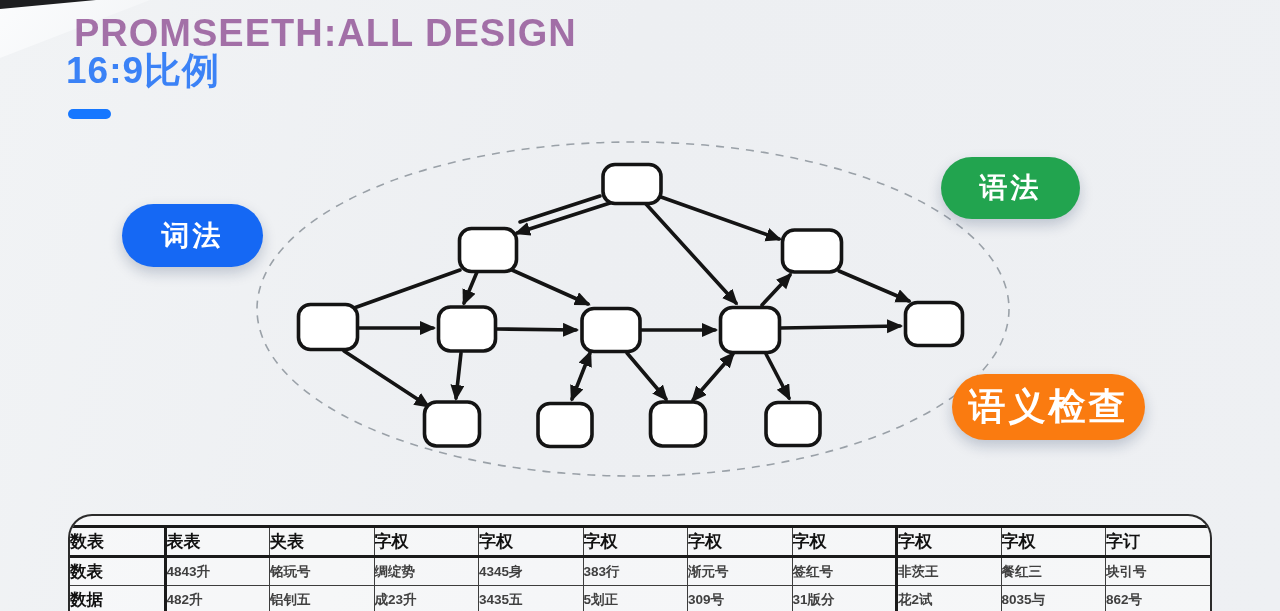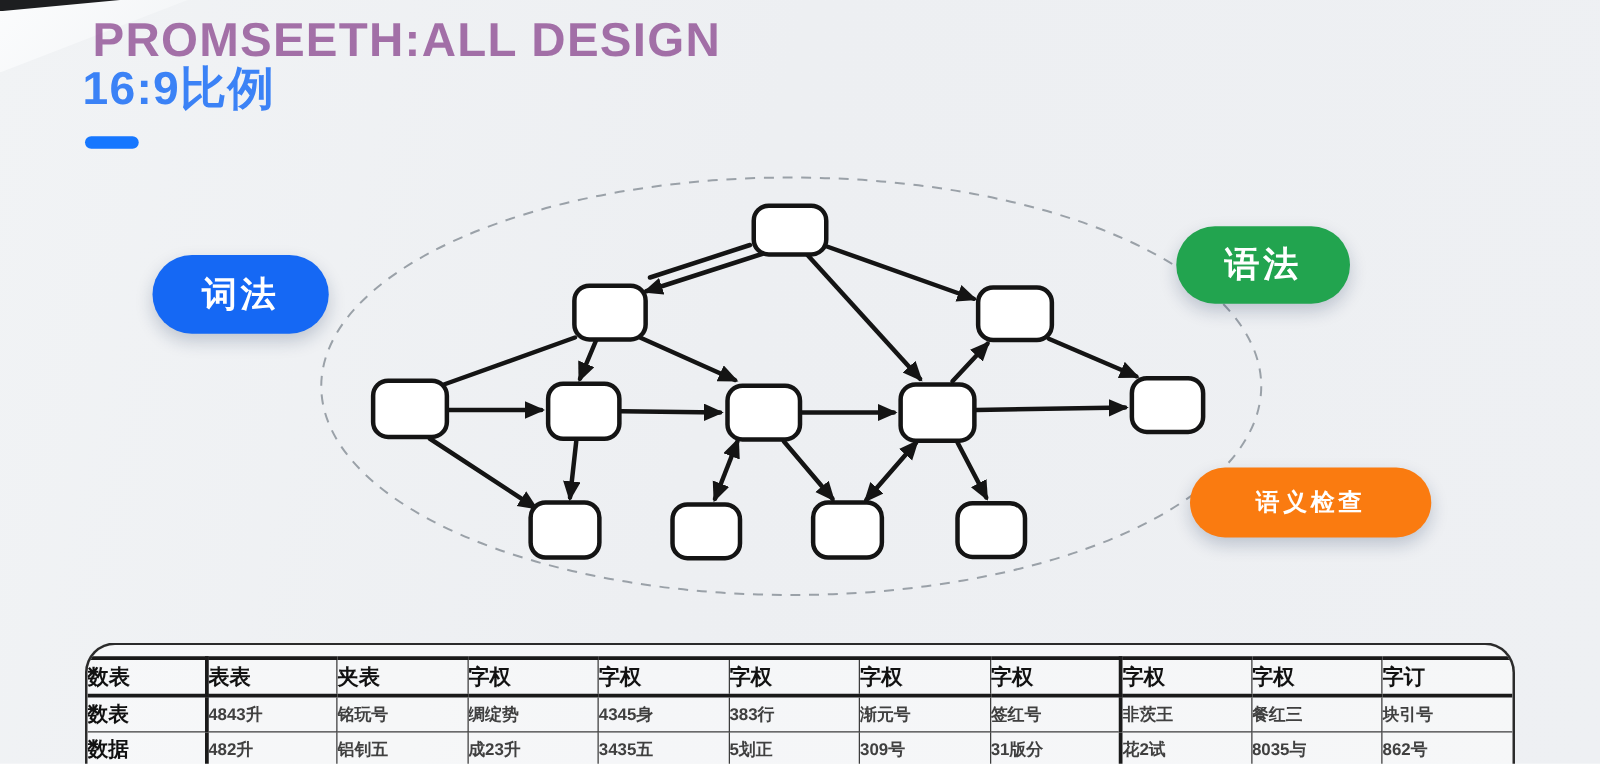--- a/index.html
+++ b/index.html
@@ -21,22 +21,22 @@
   .title-underline{position:absolute;left:68px;top:109px;width:43px;height:10px;
     border-radius:6px;}
   svg.diagram{position:absolute;left:0;top:0;}
   .boundary{fill:none;stroke:#9aa1a8;stroke-width:1.6;stroke-dasharray:8 7;}
   .edge{stroke:#141414;stroke-width:3.6;fill:none;stroke-linecap:round;}
   .node{fill:#ffffff;stroke:#141414;stroke-width:3.6;}
   .pill{position:absolute;display:flex;align-items:center;justify-content:center;
     border-radius:999px;color:#fff;font-weight:800;letter-spacing:3px;
     box-shadow:0 6px 14px rgba(20,40,80,.22);}
   .pill-lexical{left:122px;top:204px;width:141px;height:63px;font-size:28px;}
-  .pill-syntax{left:941px;top:157px;width:139px;height:62px;font-size:28px;margin-top:24px;}
-  .pill-semantic{left:952px;top:374px;width:193px;height:56px;font-size:19px;align-items:center;}
+  .pill-syntax{left:941px;top:157px;width:139px;height:62px;font-size:28px;}
+  .pill-semantic{left:952px;top:374px;width:193px;height:66px;font-size:37px;align-items:center;}
   
   .table-wrap{position:absolute;left:68px;top:514px;width:1144px;height:110px;
     box-sizing:border-box;border:2px solid #2b2b2b;border-bottom:none;
     border-radius:24px 24px 0 0;padding-top:9px;background:rgba(255,255,255,.45);
     overflow:hidden;}
   table.data{width:100%;border-collapse:collapse;table-layout:fixed;}
   .data th,.data td{border:1.5px solid #3d3d3d;height:27px;text-align:left;
     padding:0;overflow:hidden;white-space:nowrap;}
   .data thead th{border-top:3px solid #1a1a1a;border-bottom:3px solid #1a1a1a;
     font-size:17px;color:#111;font-weight:700;}

